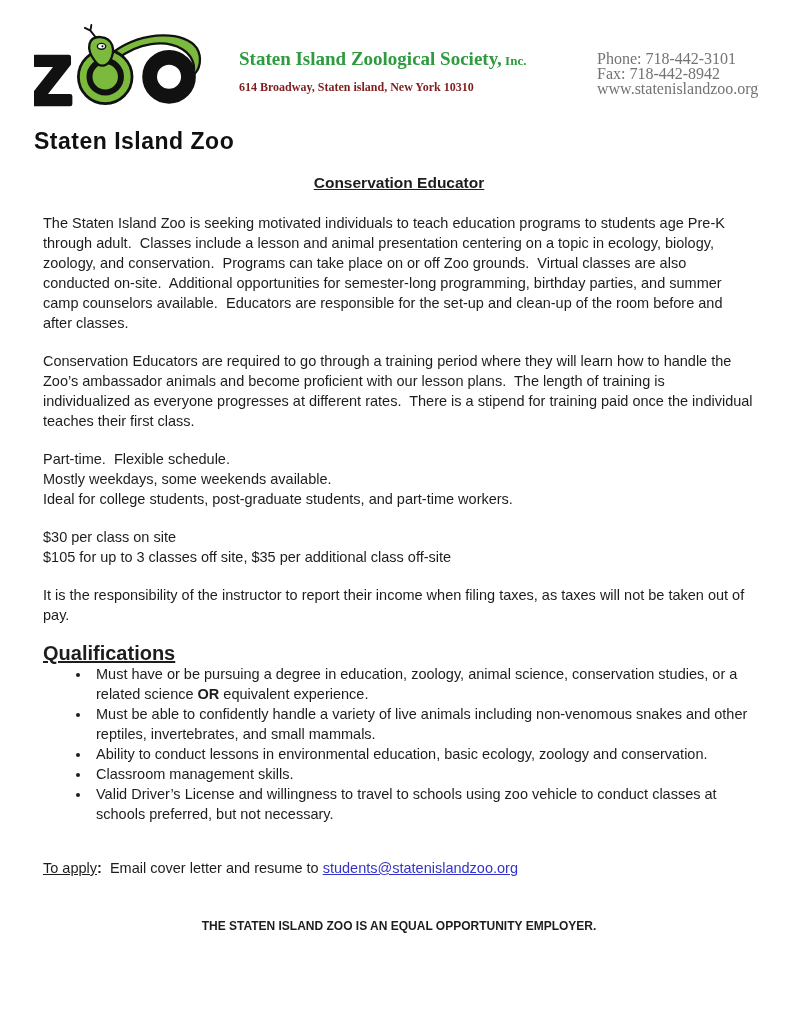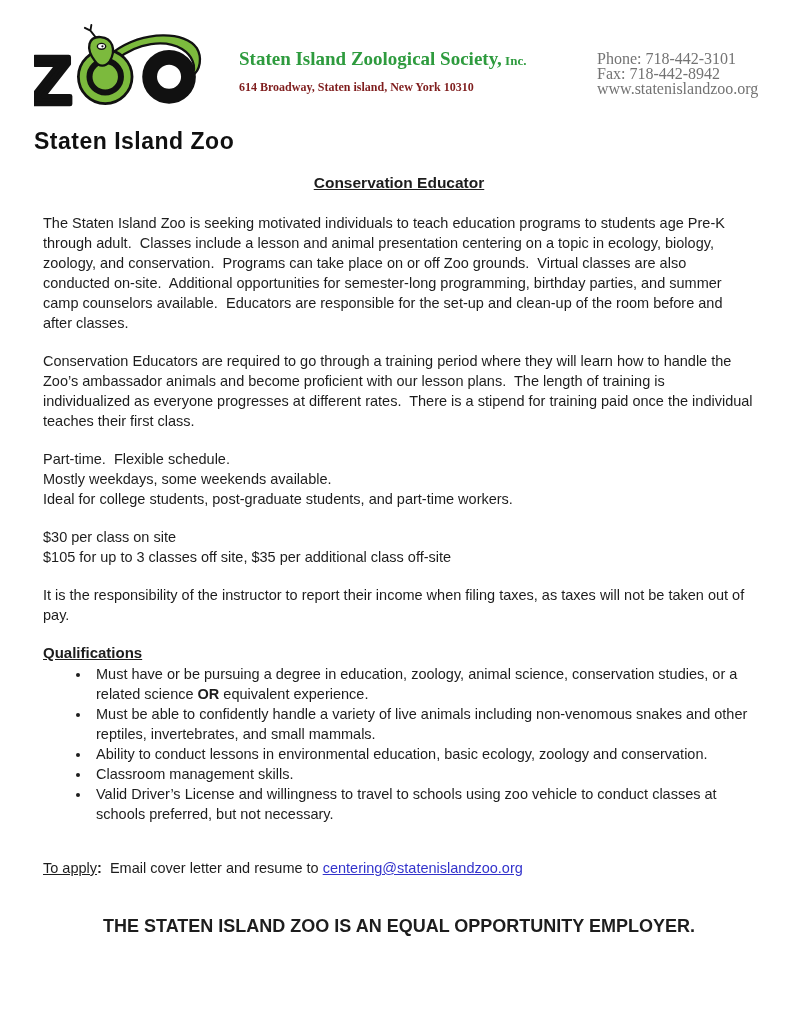--- a/index.html
+++ b/index.html
@@ -29,31 +29,31 @@
   
   .doc { padding:18px 38px 0 43px; font-size:14.5px; line-height:20px; }
   .title {
     text-align:center; font-size:15.5px; font-weight:bold;
     text-decoration:underline; margin:0 0 20px 0;
   }
   .para { margin:0 0 18px 0; white-space:pre-wrap; }
   .line-group { margin:0 0 18px 0; }
   .line { white-space:pre-wrap; }
   .qual-heading {
-    font-size:15px; font-weight:bold; text-decoration:underline;
+    font-size:20px; font-weight:bold; text-decoration:underline;
     margin:0 0 1px 0;
   }
   ul.qual-list { margin:0 0 34px 0; padding-left:48px; }
   ul.qual-list li { padding-left:5px; margin:0; white-space:pre-wrap; }
   .bold { font-weight:bold; }
   .apply { margin:0 0 38px 0; white-space:pre-wrap; }
   .apply-label { font-weight:normal; text-decoration:underline; }
   .apply-colon { font-weight:bold; }
   .email-link { color:#3333cc; text-decoration:underline; cursor:pointer; }
-  .eeo { text-align:center; font-weight:bold; font-size:18px; margin:9px; }
+  .eeo { text-align:center; font-weight:bold; font-size:12px; margin:9px; }
 </style>
 </head>
 <body>
 
 <div class="page">
 
   <header class="letterhead">
     <div class="logo-block">
       <svg width="185" height="89" viewBox="0 -12 200 96" xmlns="http://www.w3.org/2000/svg">
 
@@ -114,18 +114,18 @@
 
     <h2 class="qual-heading">Qualifications</h2>
     <ul class="qual-list">
       <li><span>Must have or be pursuing a degree in education, zoology, animal science, conservation studies, or a related science </span><span class="bold">OR</span><span> equivalent experience.</span></li>
       <li><span>Must be able to confidently handle a variety of live animals including non-venomous snakes and other reptiles, invertebrates, and small mammals.</span></li>
       <li><span>Ability to conduct lessons in environmental education, basic ecology, zoology and conservation.</span></li>
       <li><span>Classroom management skills.</span></li>
       <li><span>Valid Driver’s License and willingness to travel to schools using zoo vehicle to conduct classes at schools preferred, but not necessary.</span></li>
     </ul>
 
-    <p class="apply"><span class="apply-label">To apply</span><span class="apply-colon">:</span><span>  Email cover letter and resume to </span><a class="email-link">centering@statenislandzoo.org</a></p>
+    <p class="apply"><span class="apply-label">To apply</span><span class="apply-colon">:</span><span>  Email cover letter and resume to </span><a class="email-link">students@statenislandzoo.org</a></p>
 
     <p class="eeo">THE STATEN ISLAND ZOO IS AN EQUAL OPPORTUNITY EMPLOYER.</p>
   </main>
 
 </div>
 
 </body></html>

